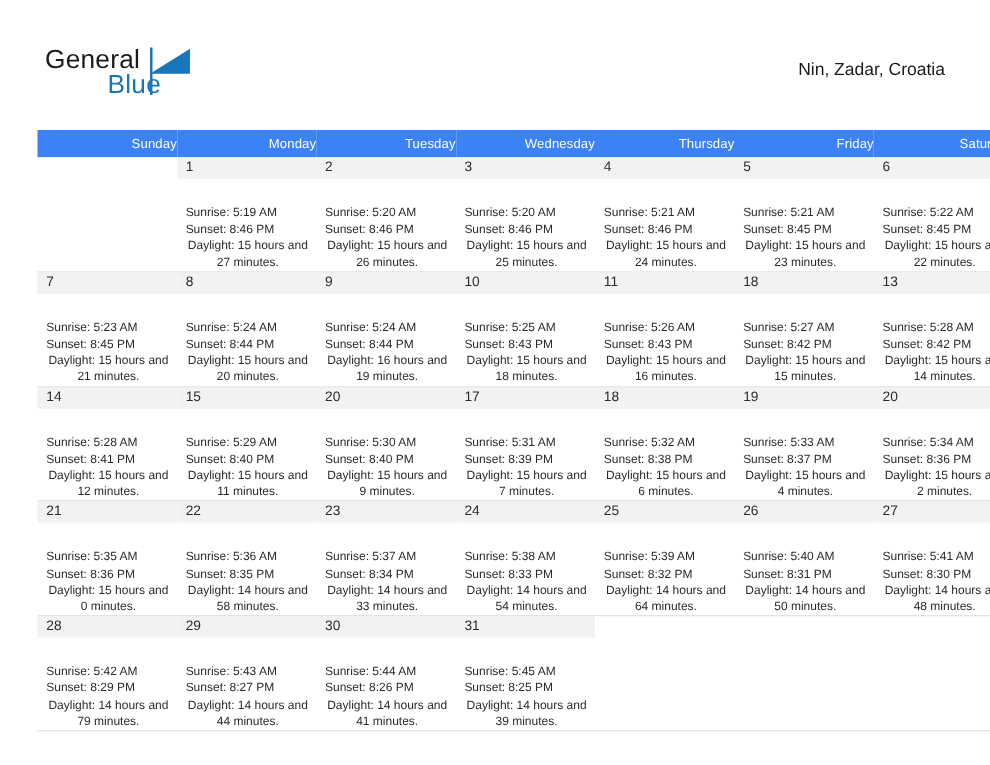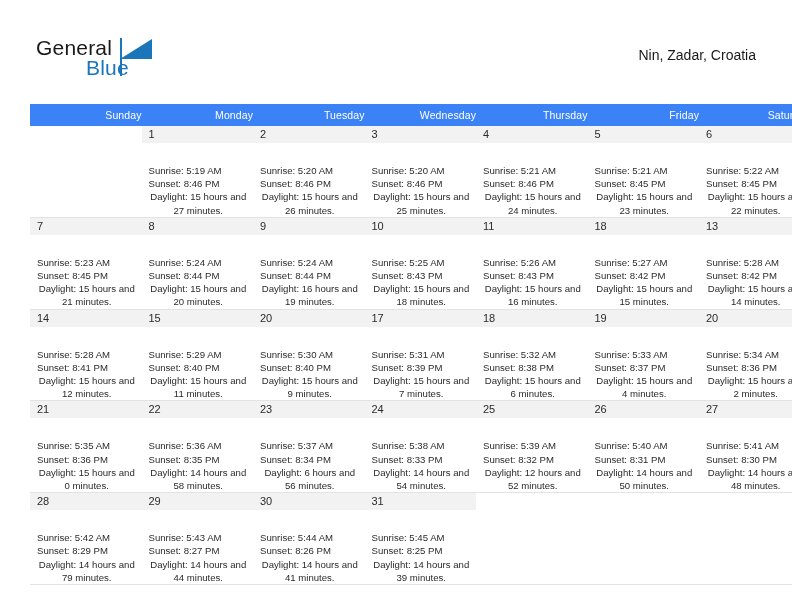--- a/index.html
+++ b/index.html
@@ -371,37 +371,37 @@
                 <div>Sunrise: 5:36 AM</div>
                 <div>Sunset: 8:35 PM</div>
                 <div class="wrap">Daylight: 14 hours and 58 minutes.</div>
               </div>
             </td>
             <td>
               <div class="daynum-bar">23</div>
               <div class="cell-body">
                 <div>Sunrise: 5:37 AM</div>
                 <div>Sunset: 8:34 PM</div>
-                <div class="wrap">Daylight: 6 hours and 56 minutes.</div>
+                <div class="wrap">Daylight: 14 hours and 33 minutes.</div>
               </div>
             </td>
             <td>
               <div class="daynum-bar">24</div>
               <div class="cell-body">
                 <div>Sunrise: 5:38 AM</div>
                 <div>Sunset: 8:33 PM</div>
                 <div class="wrap">Daylight: 14 hours and 54 minutes.</div>
               </div>
             </td>
             <td>
               <div class="daynum-bar">25</div>
               <div class="cell-body">
                 <div>Sunrise: 5:39 AM</div>
                 <div>Sunset: 8:32 PM</div>
-                <div class="wrap">Daylight: 12 hours and 52 minutes.</div>
+                <div class="wrap">Daylight: 14 hours and 64 minutes.</div>
               </div>
             </td>
             <td>
               <div class="daynum-bar">26</div>
               <div class="cell-body">
                 <div>Sunrise: 5:40 AM</div>
                 <div>Sunset: 8:31 PM</div>
                 <div class="wrap">Daylight: 14 hours and 50 minutes.</div>
               </div>
             </td>

